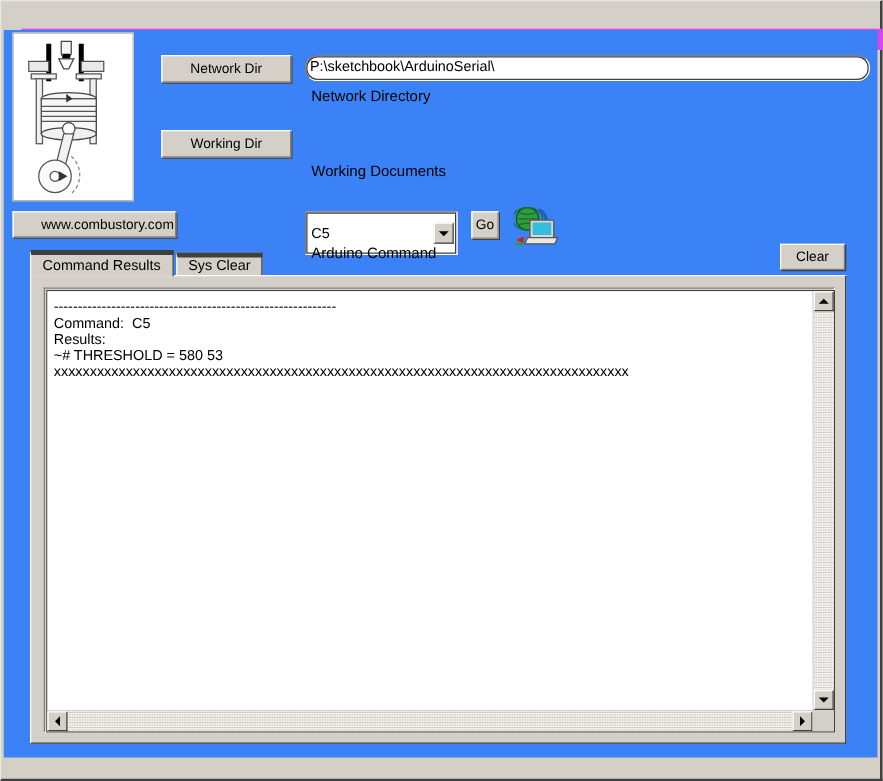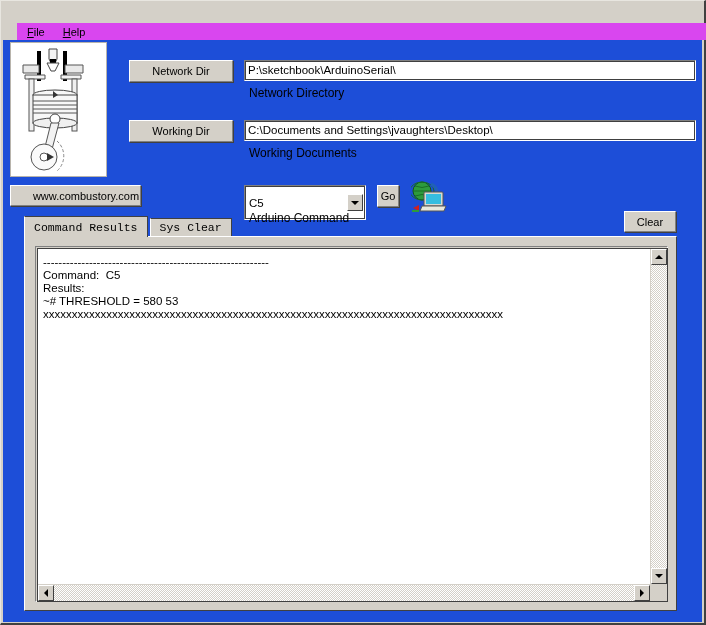--- a/index.html
+++ b/index.html
@@ -112,24 +112,24 @@
     padding: 1px 8px 1px 4px;
     font-size: 11px;
     cursor: default;
     margin-right: 6px;
   }
   .menu-item u { text-decoration: underline; }
 
   
   .client {
     position: absolute;
-    left: 2px; top: 39px;
+    left: 2px; top: 23px;
     width: 699px;
     height: 582px;
-    background: #1d4ed8;
+    background: #3b82f6;
   }
 
   
   .piston-box {
     position: absolute;
     left: 7px; top: 2px;
     width: 97px;
     height: 135px;
     background: #ffffff;
     border: 1px solid #b8b4ac;
@@ -173,21 +173,21 @@
     border-bottom: 1px solid #ffffff;
     outline: 1px solid #404040;
     outline-offset: -2px;
     box-sizing: border-box;
     font-family: "Liberation Sans", sans-serif;
     font-size: 11.5px;
     color: #000;
     padding: 2px 3px;
     line-height: 15px;
   }
-  .txt-network { left: 241px; top: 20px; width: 452px; height: 21px; }
+  .txt-network { left: 241px; top: 20px; width: 452px; height: 21px; border-radius: 10px; }
   .txt-working { left: 241px; top: 80px; width: 452px; height: 21px; }
 
   .caption {
     position: absolute;
     font-size: 12px;
     color: #000;
   }
   .cap-network { left: 246px; top: 46px; }
   .cap-working { left: 246px; top: 106px; }
   .cap-command { left: 246px; top: 171px; }
@@ -252,27 +252,26 @@
     display: flex;
     align-items: flex-end;
   }
   .tab {
     height: 20px;
     padding: 0 9px;
     display: flex;
     align-items: center;
     font-size: 11.5px;
     background: #d4d0c8;
-    border-top: 1px solid #404040;
+    border-top: 4px solid #404040;
     border-left: 1px solid #ffffff;
     border-right: 1px solid #404040;
     box-sizing: border-box;
     cursor: default;
     position: relative;
-    font-family: Liberation Mono, monospace;
   }
   .tab.active {
     height: 21px;
     z-index: 3;
     font-weight: normal;
   }
   .tab.inactive {
     height: 18px;
     margin-left: 2px;
     margin-bottom: 1px;
@@ -430,21 +429,20 @@
         <path d="M36 110 L43 114 L36 118 Z" fill="#333"></path>
         <path d="M42 48 L47 52 L42 55 Z" fill="#333"></path>
       </svg>
     </div>
 
     <div class="btn btn-network">Network Dir</div>
     <div class="txtfield txt-network">P:\sketchbook\ArduinoSerial\</div>
     <div class="caption cap-network">Network Directory</div>
 
     <div class="btn btn-working">Working Dir</div>
-    <div class="txtfield txt-working">C:\Documents and Settings\jvaughters\Desktop\</div>
     <div class="caption cap-working">Working Documents</div>
 
     <div class="btn btn-combustory">www.combustory.com</div>
 
     <div class="combo">
       <div class="combo-value">C5</div>
       <div class="combo-arrow">
           <i></i>
         </div>
     </div>

